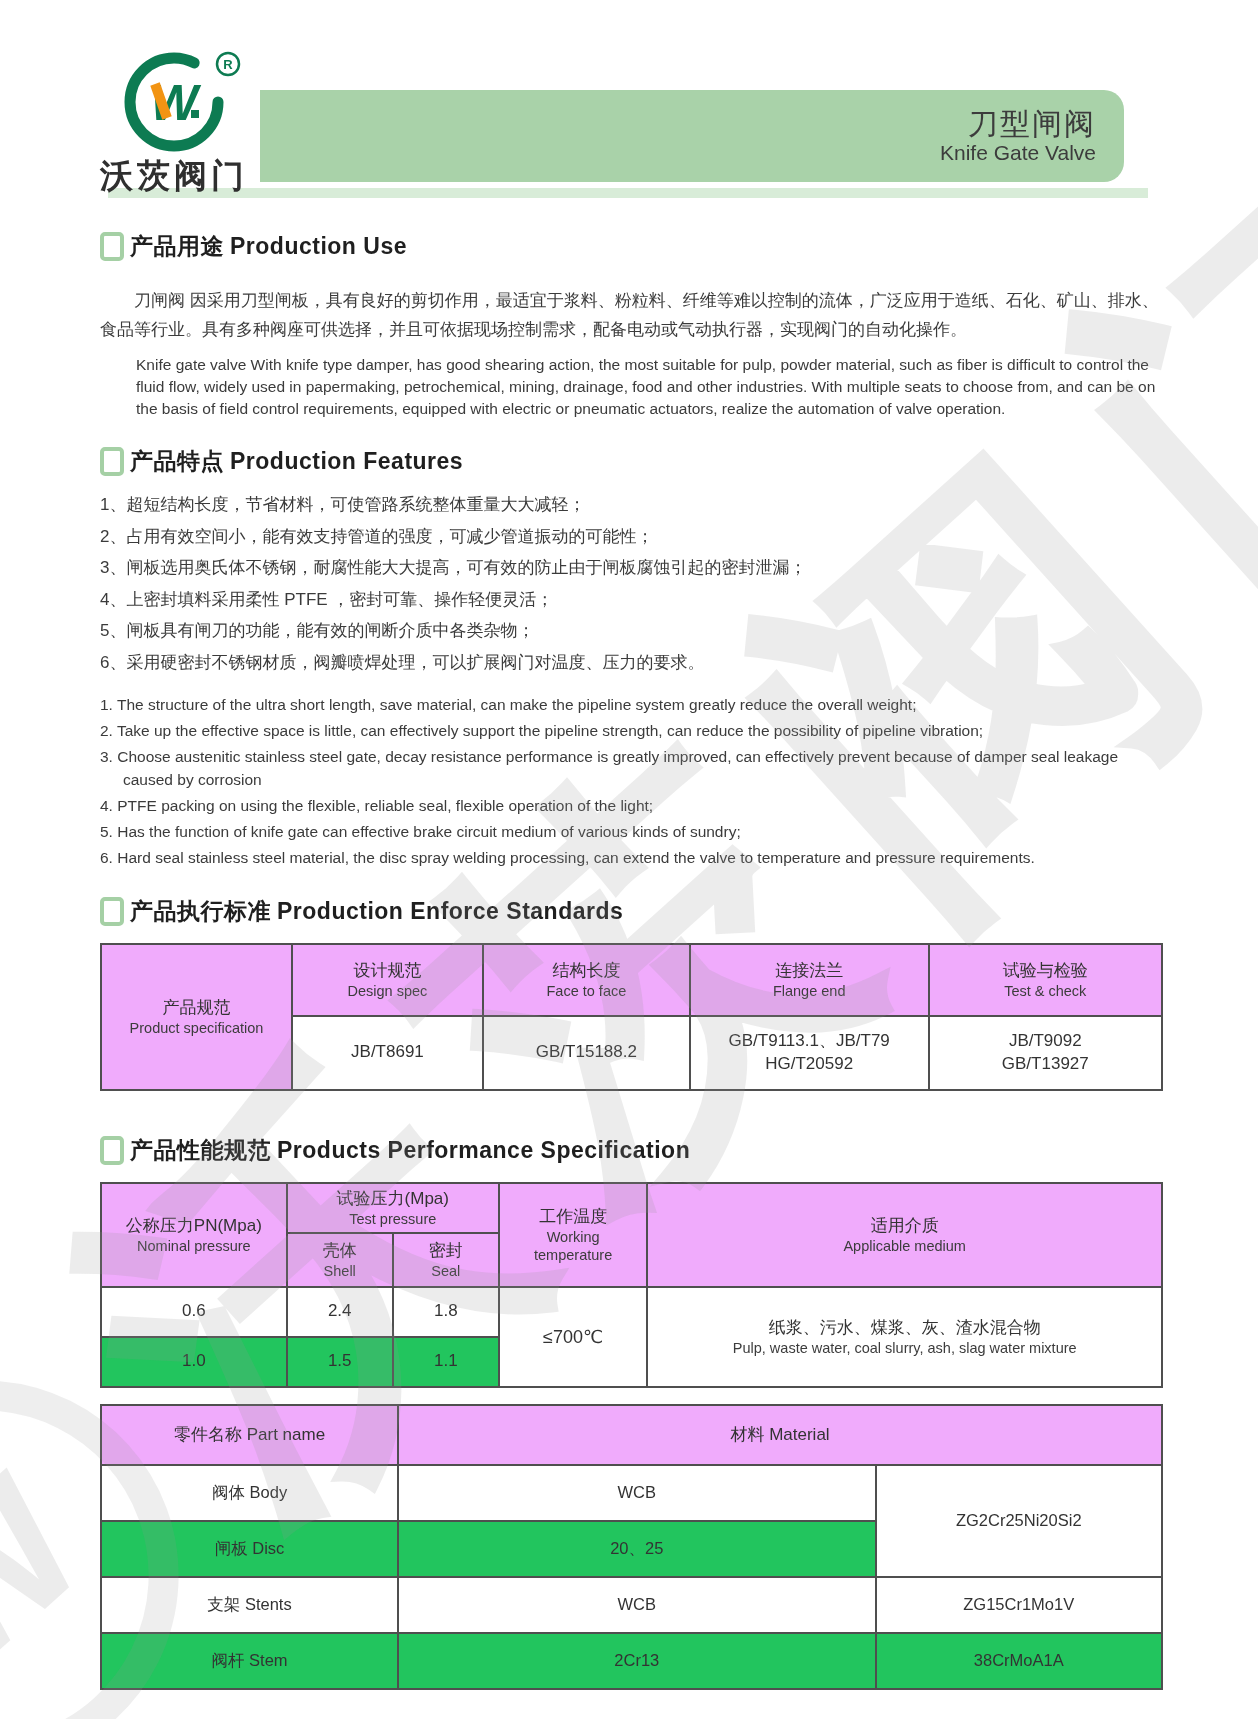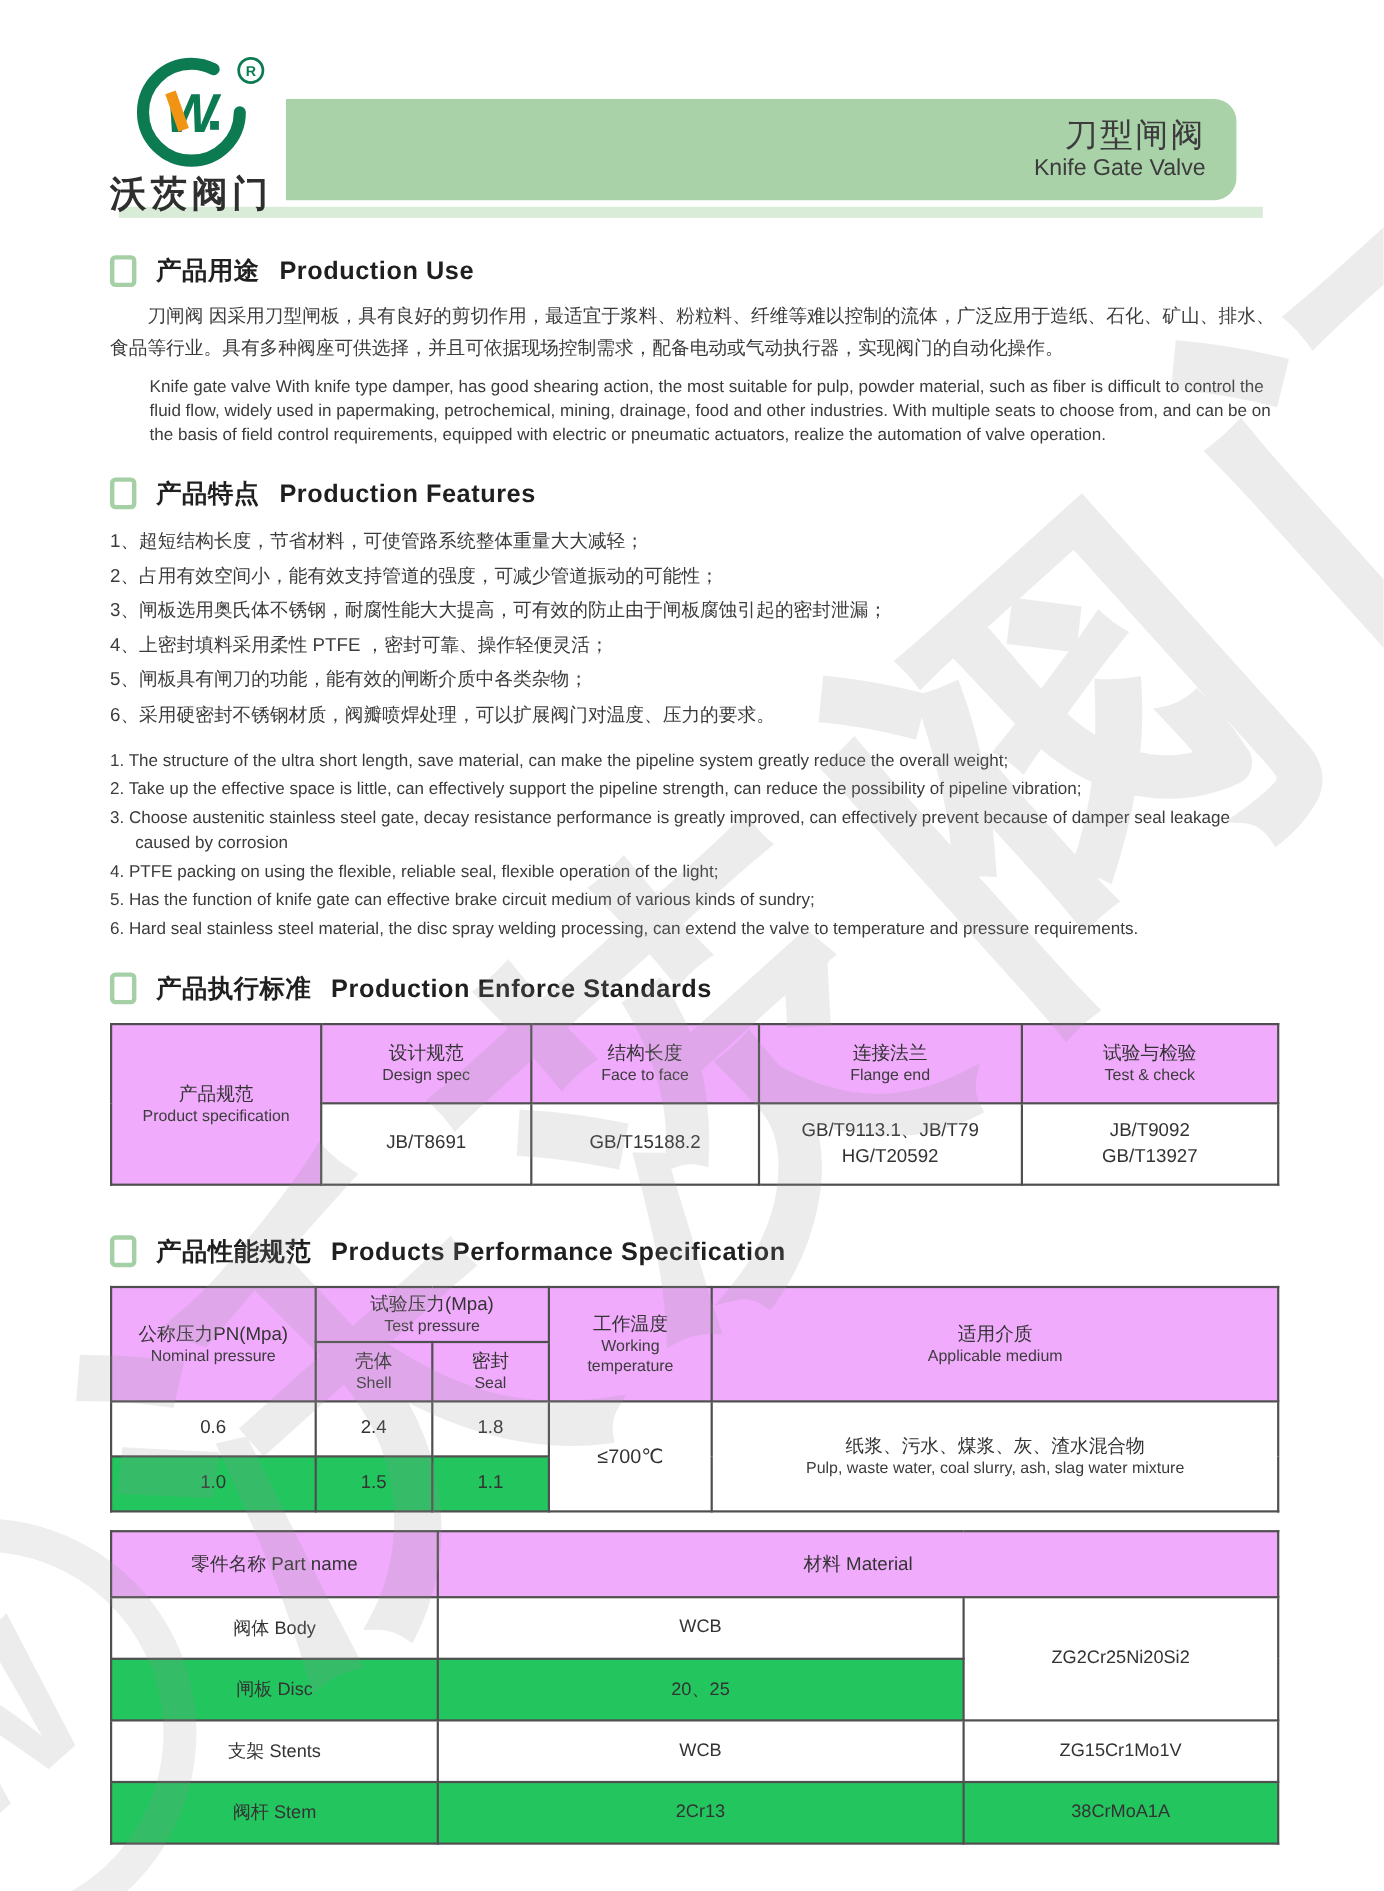--- a/index.html
+++ b/index.html
@@ -30,25 +30,25 @@
     display:flex; flex-direction:column; align-items:flex-end; justify-content:center;
     padding-right:28px; box-sizing:border-box;
   }
   .banner-cn { font-size:30px; color:#3c3c3c; letter-spacing:2px; line-height:1.15; }
   .banner-en { font-size:21px; color:#3c3c3c; line-height:1.15; }
   .strip { position:absolute; left:108px; top:188px; width:1040px; height:10px; background:#d8ecd8; z-index:1; }
 
   
   .content { position:absolute; left:100px; top:205px; width:1063px; z-index:3; }
 
-  .sec-head { display:flex; align-items:center; gap:18px; margin-top:26px; }
+  .sec-head { display:flex; align-items:center; gap:6px; margin-top:26px; }
   .bullet { width:16px; height:21px; border:4px solid #a5d0a5; border-radius:5px; background:#fff; flex:0 0 auto; }
   .h-cn, .h-en { font-size:23px; font-weight:bold; color:#1f1f1f; letter-spacing:0.5px; }
 
-  .para-cn { margin-top:11px; font-size:17px; line-height:1.72; text-indent:2em; color:#3b3b3b; }
+  .para-cn { margin-top:24px; font-size:17px; line-height:1.72; text-indent:2em; color:#3b3b3b; }
   .para-en { margin-top:10px; font-size:15.5px; line-height:1.42; color:#3b3b3b;margin-left:36px; }
 
   .cn-list { margin-top:12px; }
   .cn-list .item { font-size:17px; line-height:1.85; color:#3b3b3b; }
   .en-list { margin-top:16px; }
   .en-list .item { font-size:15.5px; line-height:1.48; margin-top:3px; color:#3b3b3b; padding-left:23px; text-indent:-23px; }
 
   
   table.tbl { border-collapse:collapse; width:100%; table-layout:fixed; background:transparent; }
   table.tbl td { border:2px solid #4f4f4f; text-align:center; vertical-align:middle; padding:4px 6px; color:#333333; }

